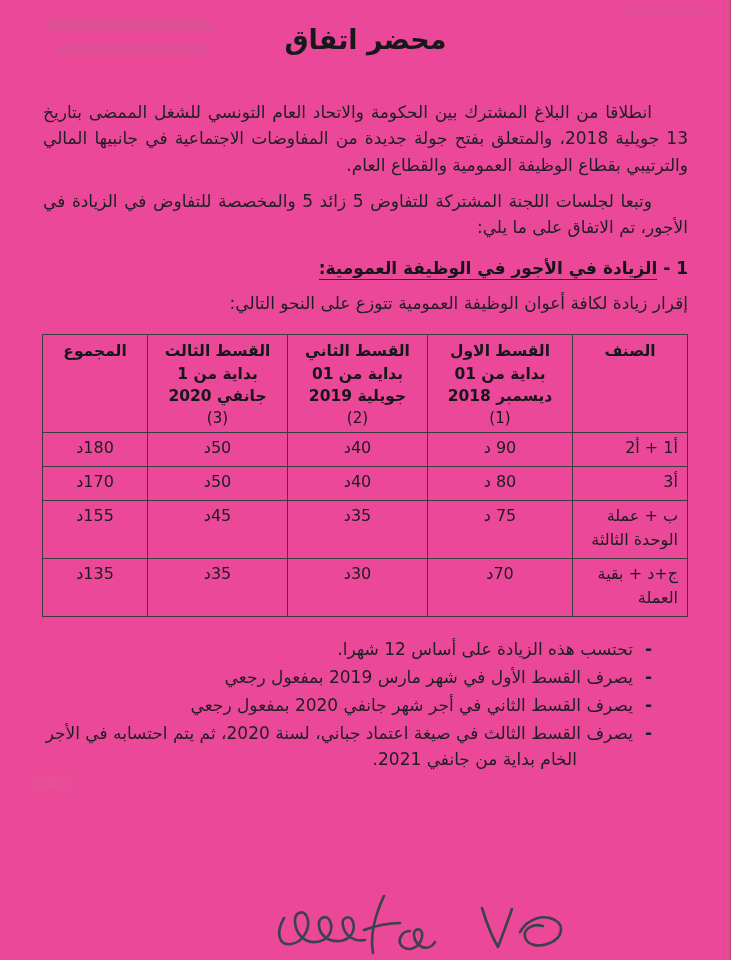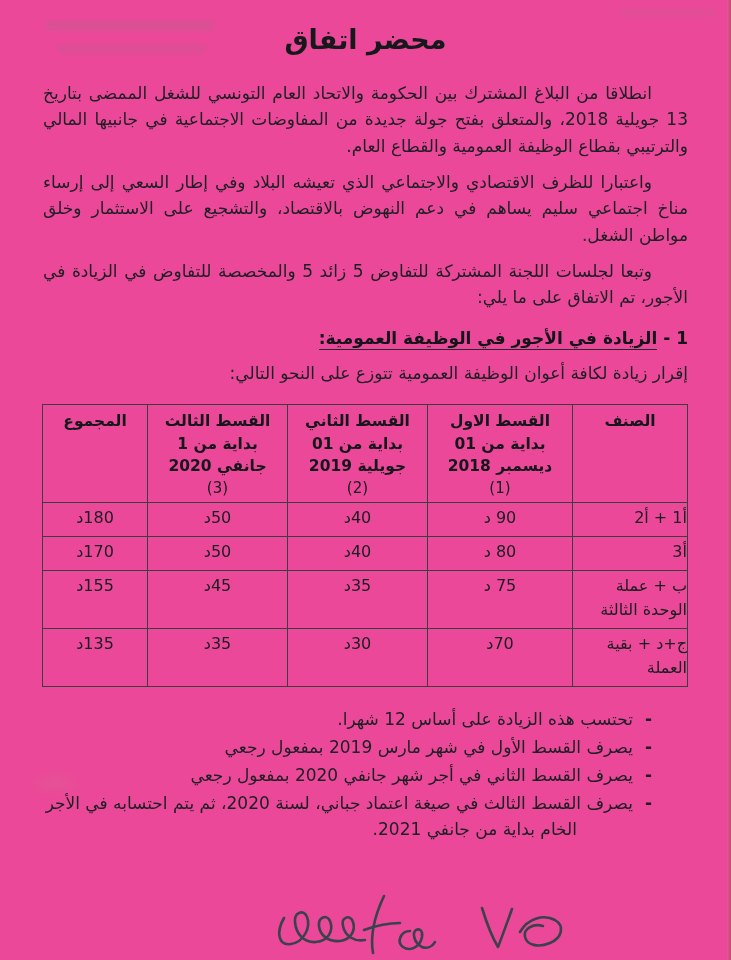--- a/index.html
+++ b/index.html
@@ -39,21 +39,21 @@
     font-size:27px;font-weight:bold;
     color:#16181c;
   }
   .para{
     margin:0 0 10px;
     font-size:17px;line-height:1.55;
     text-align:justify;
     text-indent:36px;
     color:#1c1f24;
   }
-  .para.first{margin-top:25px;}
+  .para.first{margin-top:44px;}
   .section-heading{
     margin:17px 0 0;
     font-size:17px;font-weight:bold;
     color:#131519;
   }
   .section-heading .underlined{
     border-bottom:1.6px solid #23262b;
     padding-bottom:1px;
   }
   .section-intro{
@@ -82,21 +82,21 @@
   .pay-table td{
     font-size:16px;
     padding:3px 6px 4px;
     text-align:center;
     vertical-align:top;
     line-height:1.45;
     color:#1a1d21;
   }
   .pay-table td.cat{
     text-align:right;
-    padding-right:0;
+    padding-right:9px;
   }
   .pay-table tr.short td{height:26px;}
   .pay-table tr.tall td{height:50px;}
   .hnum{font-size:15px;font-weight:normal;}
   .bullets{margin:20px 36px 0 0;}
   .bullet{
     display:flex;
     gap:12px;
     font-size:17px;line-height:1.52;
     margin-bottom:2px;
@@ -134,21 +134,20 @@
   <div class="ghost ghost-a"></div>
   <div class="ghost ghost-b"></div>
   <div class="ghost ghost-c"></div>
   <div class="ghost-pink"></div>
 
   <div class="content">
 
     <h1 class="doc-title">محضر اتفاق</h1>
 
     <p class="para first">انطلاقا من البلاغ المشترك بين الحكومة والاتحاد العام التونسي للشغل الممضى بتاريخ 13 جويلية 2018، والمتعلق بفتح جولة جديدة من المفاوضات الاجتماعية في جانبيها المالي والترتيبي بقطاع الوظيفة العمومية والقطاع العام.</p>
-    <p class="para">واعتبارا للظرف الاقتصادي والاجتماعي الذي تعيشه البلاد وفي إطار السعي إلى إرساء مناخ اجتماعي سليم يساهم في دعم النهوض بالاقتصاد، والتشجيع على الاستثمار وخلق مواطن الشغل.</p>
     <p class="para">وتبعا لجلسات اللجنة المشتركة للتفاوض 5 زائد 5 والمخصصة للتفاوض في الزيادة في الأجور، تم الاتفاق على ما يلي:</p>
 
     <div class="section-heading">
       <span>1 - </span><span class="underlined">الزيادة في الأجور في الوظيفة العمومية:</span>
     </div>
 
     <p class="section-intro">إقرار زيادة لكافة أعوان الوظيفة العمومية تتوزع على النحو التالي:</p>
 
     <table class="pay-table">
       <colgroup>

